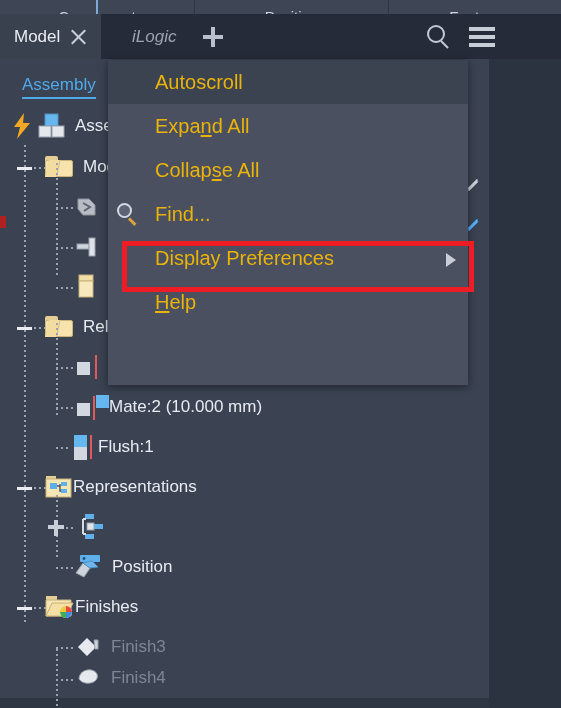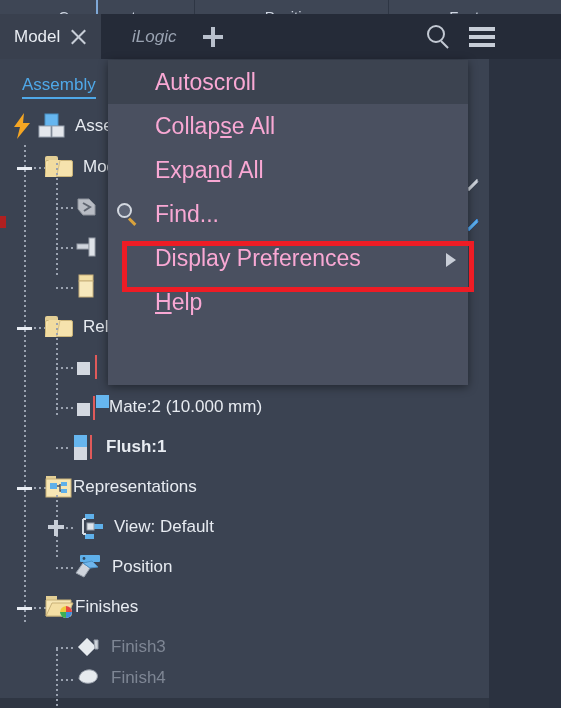--- a/index.html
+++ b/index.html
@@ -171,21 +171,21 @@
 
   
   .ctxmenu{
     position:absolute; left:108px; top:60px; width:360px; height:325px;
     background:#4a5060;
     box-shadow:0 2px 9px rgba(0,0,0,.45);
     z-index:40;
   }
   .mi{
     position:relative; height:44px; display:flex; align-items:center;
-    padding-left:47px; color:#f9a8d4; font-size:23px; white-space:nowrap;text-align:center;
+    padding-left:47px; color:#eab308; font-size:20px; white-space:nowrap;text-align:center;
   }
   .mi.highlight{ background:#3c4350; }
   .mi .mi-ico{ position:absolute; left:6px; top:9px; width:30px; height:26px; }
   .mi .arrow{
     position:absolute; right:12px; top:17px;
     width:0;height:0;border-left:10px solid #c8cdd7;
     border-top:7px solid transparent;border-bottom:7px solid transparent;
   }
   .mi u{ text-decoration:underline; text-underline-offset:2px;}
 
@@ -355,21 +355,21 @@
         <span class="lbl" style="margin-left:8px;">Mate:2 (10.000 mm)</span>
       </div>
 
       <div class="node">
         <div class="dotline-h" style="left:56px; top:20px; width:14px;"></div>
         <div class="tic ic-constraint" style="margin-left:72px;">
           <span class="sq" style="left:2px; top:1px; background:#66b6ef;"></span>
           <span class="sq" style="left:2px; top:13px; background:#d3d8e0;"></span>
           <span class="bar" style="left:18px; top:1px;"></span>
         </div>
-        <span class="lbl" style="margin-left:8px;font-weight:bold;">Flush:1</span>
+        <span class="lbl" style="">Flush:1</span>
       </div>
 
       <div class="node">
         <span class="expander minus" style="left:17px; top:14px;"></span>
         <div class="dotline-h" style="left:34px; top:20px; width:12px;"></div>
         <div class="tic ic-rep" style="margin-left:45px;">
           <svg width="28" height="24" viewBox="0 0 28 24">
             <rect x="1" y="1" width="10" height="4" fill="#e3cf96"></rect>
             <rect x="1" y="4" width="25" height="18" fill="#f7e6b4" stroke="#c9b279"></rect>
             <rect x="5" y="8" width="7" height="6" fill="#5fb0ea"></rect>
@@ -388,21 +388,20 @@
         <div class="dotline-h" style="left:66px; top:20px; width:10px;"></div>
         <div class="tic ic-view" style="margin-left:78px;">
           <svg width="30" height="26" viewBox="0 0 30 26">
             <rect x="7" y="0" width="9" height="5" fill="#5fb0ea"></rect>
             <rect x="7" y="20" width="9" height="5" fill="#5fb0ea"></rect>
             <rect x="16" y="10" width="9" height="5" fill="#5fb0ea"></rect>
             <rect x="9" y="9" width="7" height="7" fill="#dfe4ea" stroke="#9aa1ac"></rect>
             <path d="M5 5 V20 M5 5 H8 M5 20 H8" fill="none" stroke="#d7dce3" stroke-width="2"></path>
           </svg>
         </div>
-        <span class="lbl" style="margin-left:6px;">View: Default</span>
       </div>
 
       <div class="node">
         <div class="dotline-h" style="left:56px; top:20px; width:18px;"></div>
         <div class="tic ic-pos" style="margin-left:74px;">
           <svg width="30" height="24" viewBox="0 0 30 24">
             <rect x="6" y="0" width="20" height="7" rx="1" fill="#5fb0ea"></rect>
             <circle cx="10" cy="3.5" r="1.4" fill="#2f4a63"></circle>
             <path d="M2 18 L9 8 L16 13 L10 22 Z" fill="#cfd4dc" stroke="#98a0ab"></path>
             <path d="M9 8 L18 6 L24 12 L16 13 Z" fill="#6fb6ec" stroke="#4d92c6"></path>
@@ -467,25 +466,25 @@
 
   </div>
 
   <div class="ctxmenu">
 
     <div class="mi highlight">
       <span>Autoscroll</span>
     </div>
 
     <div class="mi">
+      <span>Expa<u>n</u>d All</span>
+    </div>
+
+    <div class="mi">
       <span>Collap<u>s</u>e All</span>
-    </div>
-
-    <div class="mi">
-      <span>Expa<u>n</u>d All</span>
     </div>
 
     <div class="mi">
       <span class="mi-ico ctx-find-ico">
         <span class="lens"></span>
         <span class="handle"></span>
       </span>
       <span>Find...</span>
     </div>
 

